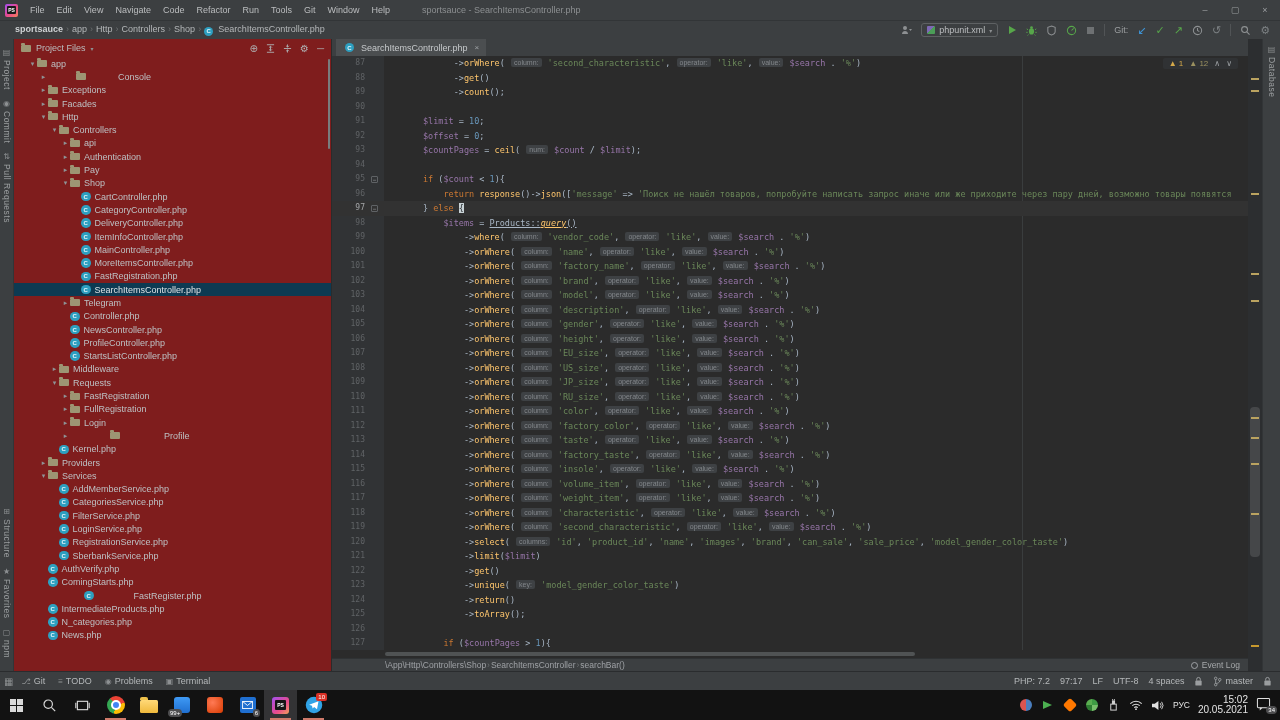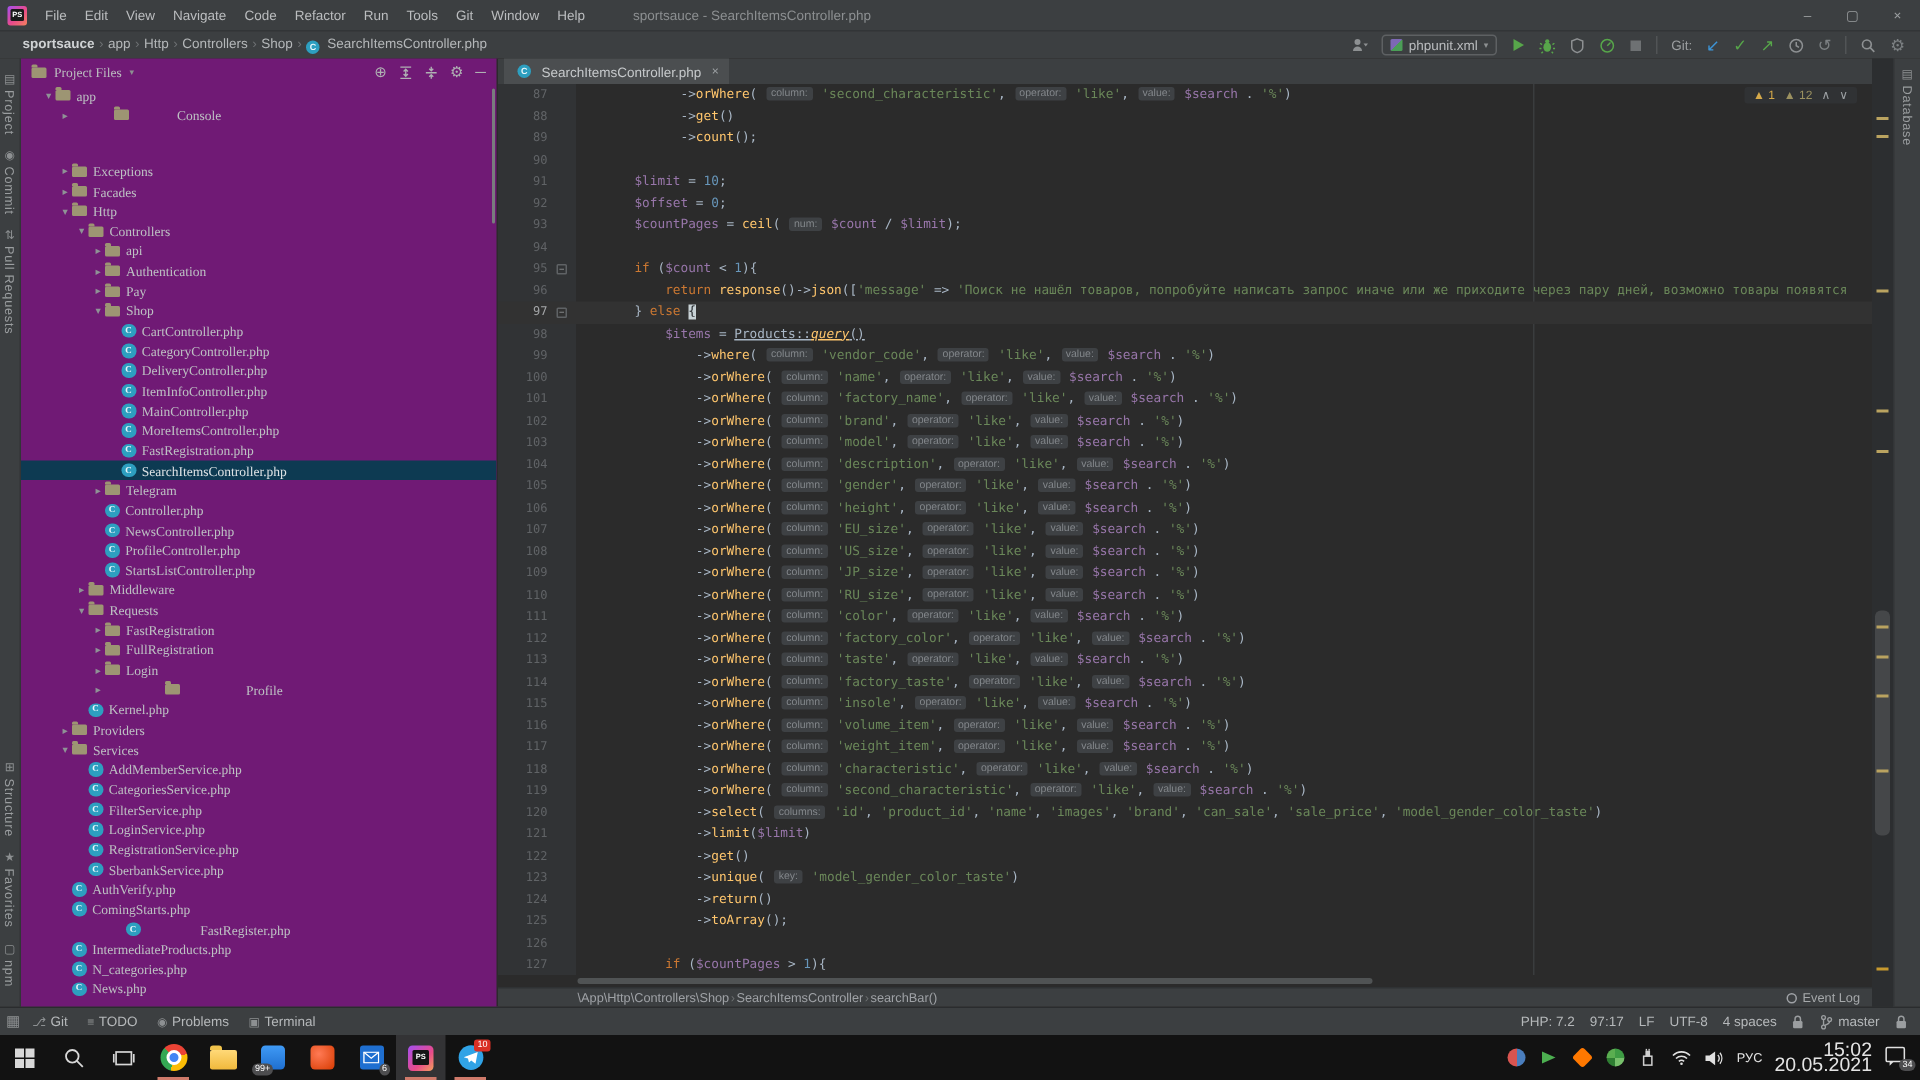--- a/index.html
+++ b/index.html
@@ -35,21 +35,21 @@
   #workspace{height:632px;display:flex;}
   .strip{width:14px;background:#3c3f41;display:flex;flex-direction:column;align-items:center;}
   .strip.left{border-right:1px solid #323537;}
   .strip.right{border-left:1px solid #323537;width:18px;}
   .vtab{display:flex;flex-direction:column;align-items:center;gap:3px;margin:9px 0;color:#9b9ea0;}
   .vtab .glyph{font-size:8px;color:#8d9092;}
   .vlabel{writing-mode:vertical-rl;font-size:8.5px;letter-spacing:.5px;}
   .strip-spacer{flex:1;}
 
   
-  #project-panel{width:318px;background:#701a75;border-right:1px solid #2b2b2b;display:flex;flex-direction:column;position:relative;font-family:Liberation Serif, serif;}
+  #project-panel{width:318px;background:#7f1d1d;border-right:1px solid #2b2b2b;display:flex;flex-direction:column;position:relative;}
   #proj-header{height:18px;display:flex;align-items:center;padding:0 7px;gap:5px;flex:none;}
   #proj-header .hicons{margin-left:auto;display:flex;gap:8px;color:#afb1b3;font-size:10px;align-items:center;}
   .mini-folder{width:10px;height:7px;background:#9d9573;border-radius:1px;position:relative;display:inline-block;}
   .mini-folder:before{content:"";position:absolute;top:-2px;left:0;width:4px;height:2px;background:#9d9573;border-radius:1px 1px 0 0;}
   #tree{flex:1;overflow:hidden;position:relative;}
   .tree-row{height:13.3px;display:flex;align-items:center;white-space:nowrap;}
   .tree-row.sel{background:#0d3a52;}
   .tw-chev{width:9px;flex:none;color:#8f9396;font-size:7px;text-align:center;}
   .tw-label{margin-left:4px;color:#bdc0c3;}
   .tree-row.sel .tw-label{color:#dde2e5;}
@@ -126,21 +126,21 @@
   .ps-app b{background:#151515;color:#fff;font-size:5px;font-weight:bold;padding:2px;border-radius:1px;}
   .tg-app{width:18px;height:18px;}
   .badge{position:absolute;background:#4d4d4f;color:#fff;font-size:6px;border-radius:5px;padding:0 2px;line-height:8px;}
   .badge.red{background:#d93025;border-radius:2px;}
   #tray{margin-left:auto;display:flex;align-items:center;gap:8px;padding-right:6px;}
   .tray-ico{width:14px;height:14px;display:flex;align-items:center;justify-content:center;position:relative;}
   .circ-split{width:12px;height:12px;border-radius:50%;background:linear-gradient(90deg,#d95450 50%,#4a7ebe 50%);}
   .flag-green{width:0;height:0;border-left:9px solid #4caf50;border-top:4px solid transparent;border-bottom:4px solid transparent;position:relative;}
   .avast{width:10px;height:10px;background:#ff7800;transform:rotate(45deg);border-radius:2px;}
   .pinwheel{width:12px;height:12px;border-radius:50%;background:conic-gradient(#3e9c44 0 90deg,#77c06b 90deg 180deg,#2e7d32 180deg 270deg,#5aae50 270deg 360deg);}
-  #clock{text-align:right;line-height:10px;color:#e4e4e4;font-size:13px;}
+  #clock{text-align:right;line-height:10px;color:#e4e4e4;font-size:10px;}
   .notif-wrap{position:relative;width:18px;height:16px;}
 </style>
 </head>
 <body>
 
 <div id="titlebar">
   <div id="app-logo">
       <b>PS</b>
     </div>
   <div id="menu-row"><span class="menu-item">File</span><span class="menu-item">Edit</span><span class="menu-item">View</span><span class="menu-item">Navigate</span><span class="menu-item">Code</span><span class="menu-item">Refactor</span><span class="menu-item">Run</span><span class="menu-item">Tools</span><span class="menu-item">Git</span><span class="menu-item">Window</span><span class="menu-item">Help</span></div>
@@ -279,21 +279,21 @@
         <div class="tree-row" style="padding-left: 14px;">
           <span class="tw-chev">▾</span>
           <span class="mini-folder"></span>
           <span class="tw-label">app</span>
         </div>
         <div class="tree-row" style="padding-left: 25px; gap: 28px;">
           <span class="tw-chev">▸</span>
           <span class="mini-folder"></span>
           <span class="tw-label">Console</span>
         </div>
-        <div class="tree-row" style="padding-left: 25px; margin-top: 24px;">
+        <div class="tree-row" style="padding-left: 25px;">
           <span class="tw-chev">▸</span>
           <span class="mini-folder"></span>
           <span class="tw-label">Exceptions</span>
         </div>
         <div class="tree-row" style="padding-left: 25px;">
           <span class="tw-chev">▸</span>
           <span class="mini-folder"></span>
           <span class="tw-label">Facades</span>
         </div>
         <div class="tree-row" style="padding-left: 25px;">

